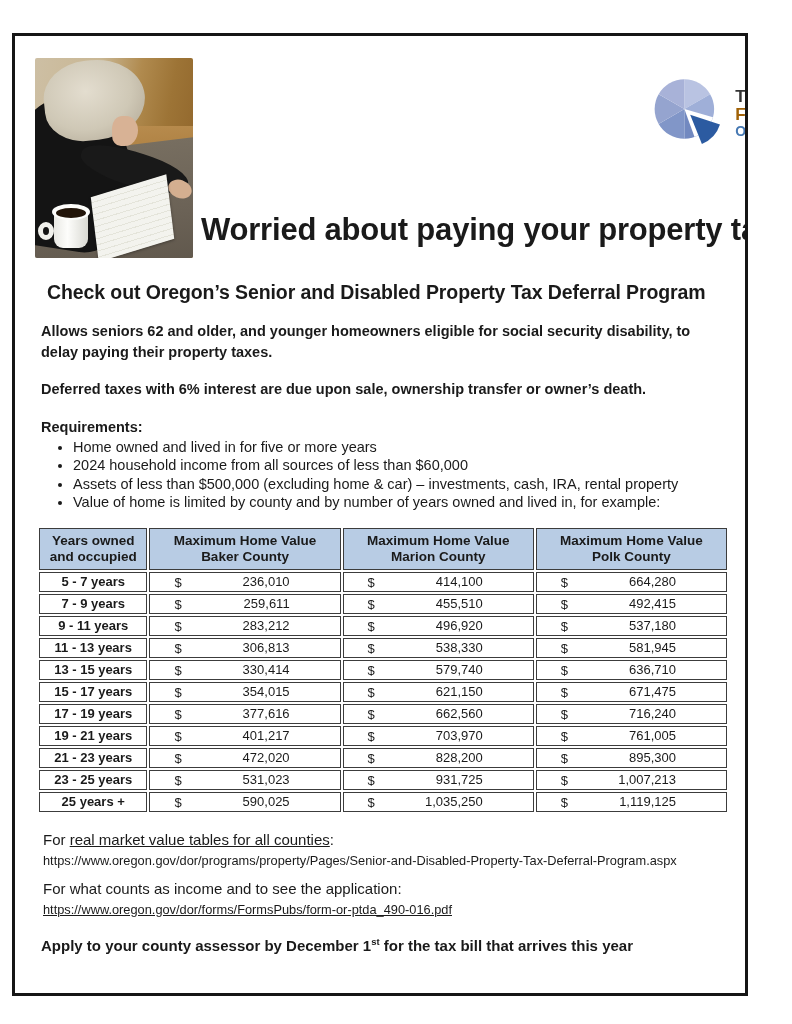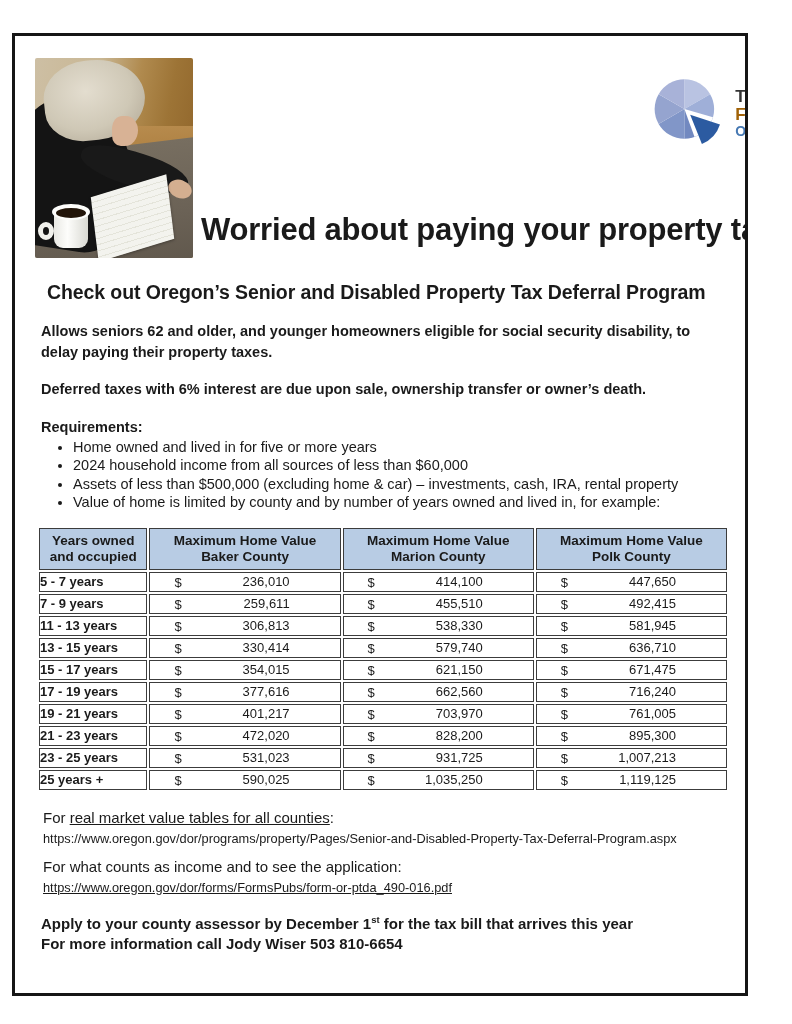--- a/index.html
+++ b/index.html
@@ -83,21 +83,21 @@
   table.values col.c-val { width: 28.03%; }
   table.values th {
     border: 1px solid #3c3c3c;
     font-size: 13.5px; font-weight: bold; line-height: 1.18;
     text-align: center; padding: 4px 2px;
   }
   table.values td {
     border: 1px solid #3c3c3c;
     height: 20px; font-size: 13px; background: #fff;
   }
-  td.yrs { font-weight: bold; text-align: left; }
+  td.yrs { font-weight: bold; text-align: center; }
   td.val { position: relative; text-align: right; padding-right: 50px; }
   td.val .d { position: absolute; left: 24px; top: 50%; transform: translateY(-50%); }
 
   
   .links { margin: 17px 0 0 8px; }
   .link-label { font-size: 15px; line-height: 1.2; }
   .link-label .u { text-decoration: underline; }
   .url { font-size: 12.8px; margin-top: 4px; }
   .url.underlined { text-decoration: underline; }
   .gap { height: 12px; }
@@ -185,27 +185,33 @@
           <span>Maximum Home Value</span><br>
           <span>Polk County</span>
         </th>
       </tr>
     </thead>
     <tbody>
         <tr>
           <td class="yrs">5 - 7 years</td>
           <td class="val"><span class="d">$</span><span>236,010</span></td>
           <td class="val"><span class="d">$</span><span>414,100</span></td>
-          <td class="val"><span class="d">$</span><span>447,650</span></td>
+          <td class="val"><span class="d">$</span><span>664,280</span></td>
         </tr>
         <tr>
           <td class="yrs">7 - 9 years</td>
           <td class="val"><span class="d">$</span><span>259,611</span></td>
           <td class="val"><span class="d">$</span><span>455,510</span></td>
           <td class="val"><span class="d">$</span><span>492,415</span></td>
+        </tr>
+        <tr>
+          <td class="yrs">9 - 11 years</td>
+          <td class="val"><span class="d">$</span><span>283,212</span></td>
+          <td class="val"><span class="d">$</span><span>496,920</span></td>
+          <td class="val"><span class="d">$</span><span>537,180</span></td>
         </tr>
         <tr>
           <td class="yrs">11 - 13 years</td>
           <td class="val"><span class="d">$</span><span>306,813</span></td>
           <td class="val"><span class="d">$</span><span>538,330</span></td>
           <td class="val"><span class="d">$</span><span>581,945</span></td>
         </tr>
         <tr>
           <td class="yrs">13 - 15 years</td>
           <td class="val"><span class="d">$</span><span>330,414</span></td>
@@ -254,16 +260,15 @@
   <div class="links">
     <div class="link-label"><span>For </span><span class="u">real market value tables for all counties</span><span>:</span></div>
     <div class="url">https://www.oregon.gov/dor/programs/property/Pages/Senior-and-Disabled-Property-Tax-Deferral-Program.aspx</div>
     <div class="gap"></div>
     <div class="link-label">For what counts as income and to see the application:</div>
     <div class="url underlined">https://www.oregon.gov/dor/forms/FormsPubs/form-or-ptda_490-016.pdf</div>
   </div>
 
   <div class="apply">
     <div><span>Apply to your county assessor by December 1</span><sup>st</sup><span> for the tax bill that arrives this year</span></div>
-    <div>For more information call Jody Wiser 503 810-6654</div>
   </div>
 
 </div>
 
 </body></html>

